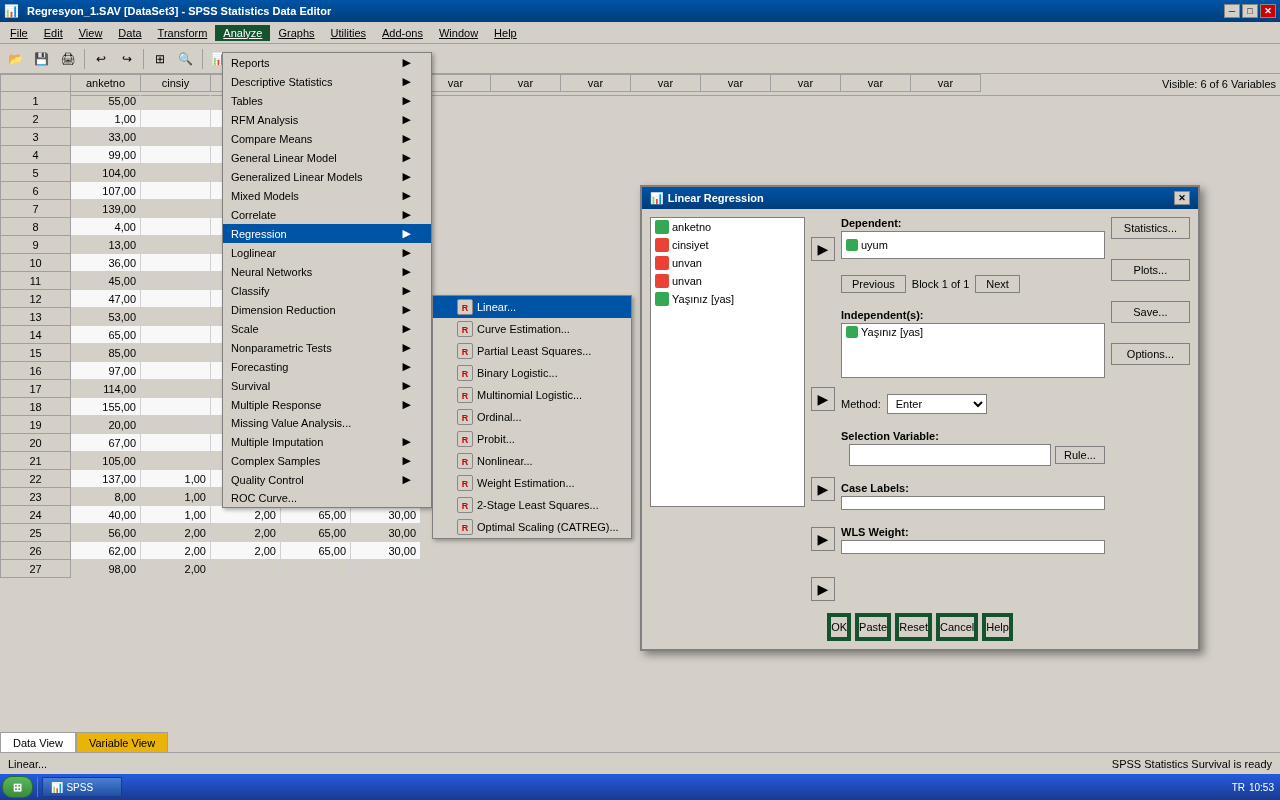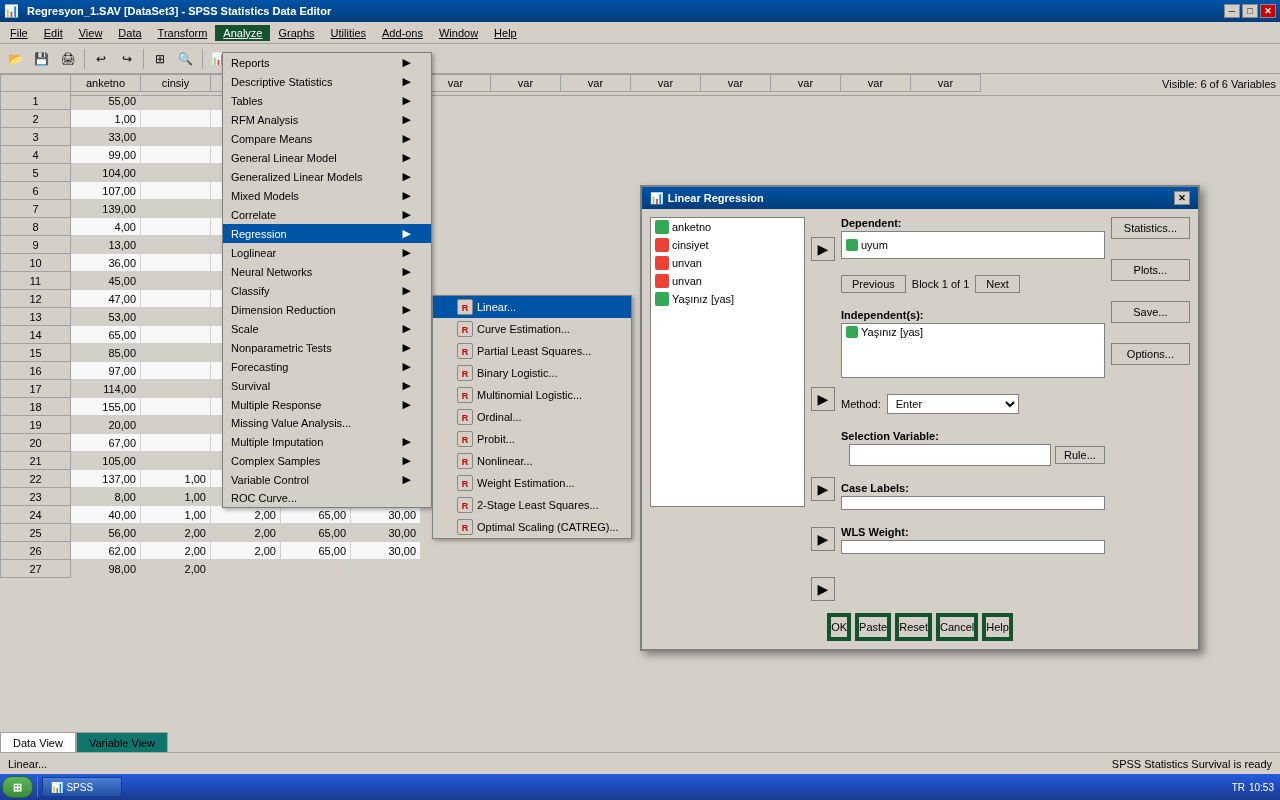--- a/index.html
+++ b/index.html
@@ -52,21 +52,21 @@
     .var-icon-nominal { background: #ea4335; }
     .arrow-btn { width: 24px; height: 24px; background: #d4d0c8; border: 1px solid #808080; display: flex; align-items: center; justify-content: center; cursor: pointer; font-size: 14px; }
     .right-panel { flex: 1; display: flex; flex-direction: column; gap: 16px; }
     .field-group { display: flex; flex-direction: column; gap: 2px; }
     .field-label { font-size: 11px; font-weight: bold; }
     .field-box { background: white; border: 1px solid #808080; height: 28px; width: 100%; display: flex; align-items: center; padding: 0 4px; font-size: 11px; }
     .field-box-multi { background: white; border: 1px solid #808080; min-height: 55px; width: 100%; padding: 2px 4px; font-size: 11px; }
     .block-nav { display: flex; align-items: center; gap: 6px; font-size: 11px; }
     .nav-btn { padding: 2px 10px; background: #d4d0c8; border: 1px solid #808080; cursor: pointer; font-size: 11px; }
     .method-row { display: flex; align-items: center; gap: 6px; font-size: 11px; }
-    .method-select { background: white; border: 1px solid #808080; padding: 2px 4px; font-size: 11px; width: 132px; }
+    .method-select { background: white; border: 1px solid #808080; padding: 2px 4px; font-size: 11px; width: 100px; }
     .selection-row { display: flex; align-items: center; gap: 4px; padding-left: 8px; }
     .small-field { background: white; border: 1px solid #808080; height: 22px; flex: 1; font-size: 11px; }
     .rule-btn { padding: 2px 8px; background: #d4d0c8; border: 1px solid #808080; font-size: 11px; cursor: pointer; }
     .side-buttons { display: flex; flex-direction: column; gap: 20px; }
     .dialog-btn { padding: 4px 12px; background: #d4d0c8; border: 1px solid #808080; font-size: 11px; cursor: pointer; text-align: center; }
     .dialog-footer { display: flex; gap: 4px; padding: 4px 8px 8px; justify-content: center; }
     .footer-btn { padding: 4px 0; background: #d4d0c8; border: 4px solid #14532d; font-size: 11px; cursor: pointer; }
 
     
     #status-bar { position: absolute; bottom: 26px; left: 0; right: 0; height: 22px; background: #d4d0c8; border-top: 1px solid #a0a0a0; display: flex; align-items: center; padding: 0 8px; font-size: 11px; }
@@ -75,21 +75,21 @@
 
     
     #taskbar { position: absolute; bottom: 0; left: 0; right: 0; height: 26px; background: linear-gradient(to bottom, #245cde, #1a3a8f); display: flex; align-items: center; padding: 0 2px; gap: 2px; }
     .start-btn { background: linear-gradient(to bottom, #5cb85c, #3a8a3a); border: 1px solid #2d6a2d; border-radius: 10px; padding: 2px 10px; color: white; font-size: 11px; font-weight: bold; cursor: pointer; height: 22px; display: flex; align-items: center; }
     .taskbar-item { background: linear-gradient(to bottom, #4a7fd4, #2050a0); border: 1px solid #1a3a8f; color: white; font-size: 10px; padding: 0 8px; height: 20px; display: flex; align-items: center; cursor: pointer; min-width: 80px; }
     .taskbar-sep { width: 1px; height: 20px; background: #4a7fd4; margin: 0 2px; }
     .tray { margin-left: auto; display: flex; align-items: center; gap: 4px; padding-right: 4px; color: white; font-size: 10px; }
 
     
     #tab-bar { position: absolute; bottom: 48px; left: 0; height: 20px; display: flex; }
-    .tab-item { padding: 2px 12px; background: #0f766e; border: 1px solid #a0a0a0; border-bottom: none; font-size: 11px; cursor: pointer; display: flex; align-items: center; }
+    .tab-item { padding: 2px 12px; background: #eab308; border: 1px solid #a0a0a0; border-bottom: none; font-size: 11px; cursor: pointer; display: flex; align-items: center; }
     .tab-item.active { background: white; }
 
     .visible-indicator { position: absolute; top: 78px; right: 4px; font-size: 11px; color: black; }
     .r-icon { display: inline-block; width: 16px; height: 16px; background: #d4d0c8; border: 1px solid #888; border-radius: 2px; font-size: 9px; font-weight: bold; color: #c00; text-align: center; line-height: 16px; margin-right: 4px; }
     
     .grid-container { position: absolute; top: 74px; left: 0; right: 0; bottom: 70px; overflow: hidden; }
   </style>
 </head>
 <body>
 
@@ -484,21 +484,21 @@
     </div>
   <div class="dropdown-item">
       <span>Multiple Imputation</span>
       <span class="arrow">▶</span>
     </div>
   <div class="dropdown-item">
       <span>Complex Samples</span>
       <span class="arrow">▶</span>
     </div>
   <div class="dropdown-item">
-      <span>Variable Control</span>
+      <span>Quality Control</span>
       <span class="arrow">▶</span>
     </div>
   <div class="dropdown-item">
       <span>ROC Curve...</span>
     </div>
 </div>
 
 <div class="submenu" style="left:432px; top:295px; width:200px;">
   <div class="dropdown-item active">
     <span style="display:flex;align-items:center;"><span class="r-icon">R</span>Linear...</span>

